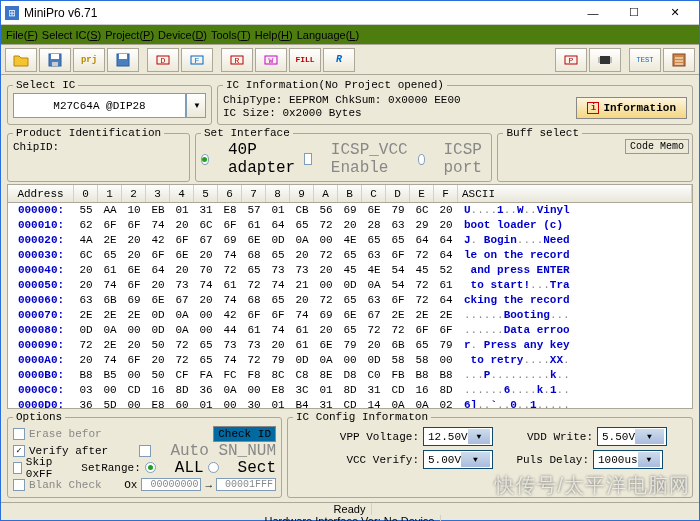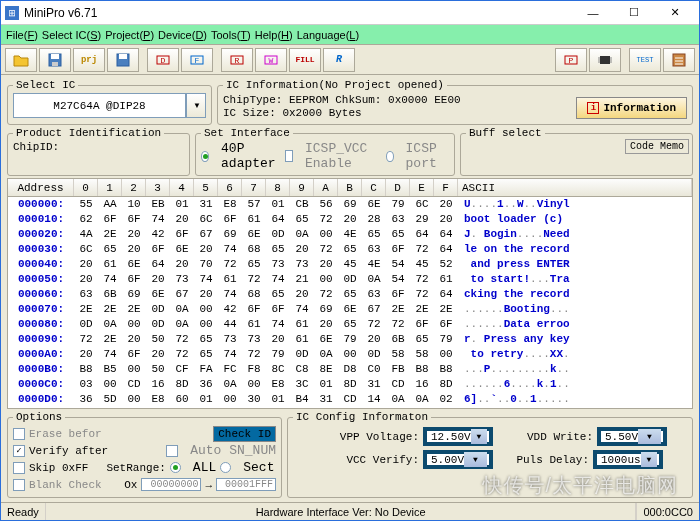--- a/index.html
+++ b/index.html
@@ -3,21 +3,21 @@
 <meta charset="utf-8">
 <style>
 * { box-sizing: border-box; }
 body { margin:0; font-family:"Courier New",monospace; font-size:11px; background:#fff; color:#000; }
 .window { width:700px; height:521px; border:1px solid #2a6edb; display:flex; flex-direction:column; background:#ece9d8; }
 .titlebar { height:24px; background:#fff; display:flex; align-items:center; padding:0 4px; border-bottom:1px solid #ccc; font-family:Tahoma,sans-serif; font-size:12px; }
 .titlebar .icon { width:14px; height:14px; background:#3a76c9; margin-right:5px; display:flex; align-items:center; justify-content:center; color:#fff; font-size:9px; }
 .titlebar .title { flex:1; }
 .winbtns { display:flex; gap:1px; }
 .winbtn { width:40px; height:20px; display:flex; align-items:center; justify-content:center; font-family:Arial; font-size:11px; background:#fff; }
-.menubar { height:20px; display:flex; align-items:center; padding:0 3px; font-family:Tahoma,sans-serif; font-size:11px; background:#86efac; border-bottom:1px solid #aca899; }
+.menubar { height:20px; display:flex; align-items:center; padding:0 3px; font-family:Tahoma,sans-serif; font-size:11px; background:#4d7c0f; border-bottom:1px solid #aca899; }
 .menuitem { padding:2px 2px; cursor:default; }
 .menuitem .ul { text-decoration:underline; }
 .toolbar { height:30px; display:flex; align-items:center; padding:2px 4px; background:#ece9d8; border-bottom:1px solid #aca899; gap:2px; }
 .tbtn { width:32px; height:24px; border:1px solid #aca899; background:linear-gradient(#fff,#ece9d8); display:flex; align-items:center; justify-content:center; font-size:10px; }
 .tbtn.sep { width:4px; border:none; background:none; }
 .main { flex:1; padding:4px 6px; display:flex; flex-direction:column; gap:2px; overflow:hidden; }
 fieldset { border:1px solid #aca899; border-radius:3px; padding:2px 5px 4px 5px; margin:0; font-family:"Courier New",monospace; font-size:11px; }
 legend { padding:0 3px; font-family:"Courier New",monospace; font-size:11px; }
 .row1 { display:flex; gap:5px; }
 .selectic { width:205px; }
@@ -46,31 +46,31 @@
 .hexrow .ascii .grey { color:#888; font-weight:normal; }
 .row4 { display:flex; gap:5px; }
 .options { width:275px; }
 .options .optrow { display:flex; align-items:center; height:17px; gap:4px; font-family:"Courier New",monospace; font-size:11px; }
 .chk { width:12px; height:12px; border:1px solid #7f9db9; background:#fff; display:inline-flex; align-items:center; justify-content:center; font-size:9px; color:#000; }
 .options button { font-family:"Courier New",monospace; font-size:11px; border:1px solid #888; background:#0369a1; padding:0px 4px; height:16px; margin-left:auto; }
 .rngbox { border:1px solid #7f9db9; background:#fff; padding:0 2px; font-size:10px; width:60px; display:inline-block; text-align:right; color:#888; }
 .icconfig { flex:1; }
 .cfgrow { display:flex; align-items:center; height:23px; font-family:"Courier New",monospace; font-size:11px; }
 .cfgrow .lbl { width:130px; text-align:right; padding-right:4px; }
-.cfgrow .combo { border:4px solid #0c4a6e; background:#fff; height:19px; display:flex; align-items:center; padding:0 2px 0 4px; width:70px; }
+.cfgrow .combo { border:1px solid #0c4a6e; background:#fff; height:19px; display:flex; align-items:center; padding:0 2px 0 4px; width:70px; }
 .cfgrow .combo span { flex:1 }
 .cfgrow .combo .arrow { width:14px; height:15px; background:linear-gradient(#cde,#abd); display:flex; align-items:center; justify-content:center; font-size:8px; }
-.statusbar { height:18px; border-top:1px solid #aca899; display:flex; font-family:Tahoma,sans-serif; font-size:11px; align-items:center; }
+.statusbar { height:18px; border-top:1px solid #aca899; display:flex; font-family:Tahoma,sans-serif; font-size:11px; align-items:center;flex-direction:column; }
 .statusbar .cell { padding:0 6px; border-right:1px solid #d4d0c8; height:100%; display:flex; align-items:center; }
 .statusbar .cell.right { margin-left:auto; border-right:none; border-left:1px solid #d4d0c8; }
 .radio { width:11px; height:11px; border:1px solid #7f9db9; border-radius:50%; background:#fff; display:inline-flex; align-items:center; justify-content:center; }
 .radio.on::after { content:""; width:5px; height:5px; background:#22a022; border-radius:50%; }
-label.rlabel { display:flex; align-items:center; gap:12px; font-size:13px; }
+label.rlabel { display:flex; align-items:center; gap:19px; font-size:16px; }
 .grey { color:#888; }
-.watermark { position:absolute; right:22px; bottom:22px; font-family:Arial; font-size:20px; color:rgba(255,255,255,0.7); text-shadow:0 0 3px rgba(0,0,0,0.6); pointer-events:none; letter-spacing:1px; }
+.watermark { position:absolute; right:10px; bottom:22px; font-family:Arial; font-size:20px; color:rgba(255,255,255,0.7); text-shadow:0 0 3px rgba(0,0,0,0.6); pointer-events:none; letter-spacing:1px; }
 </style>
 </head>
 <body>
 
 <div class="window">
   <div class="titlebar">
     <span class="icon">⊞</span>
     <span class="title">MiniPro v6.71</span>
     <div class="winbtns">
       <div class="winbtn">—</div>

